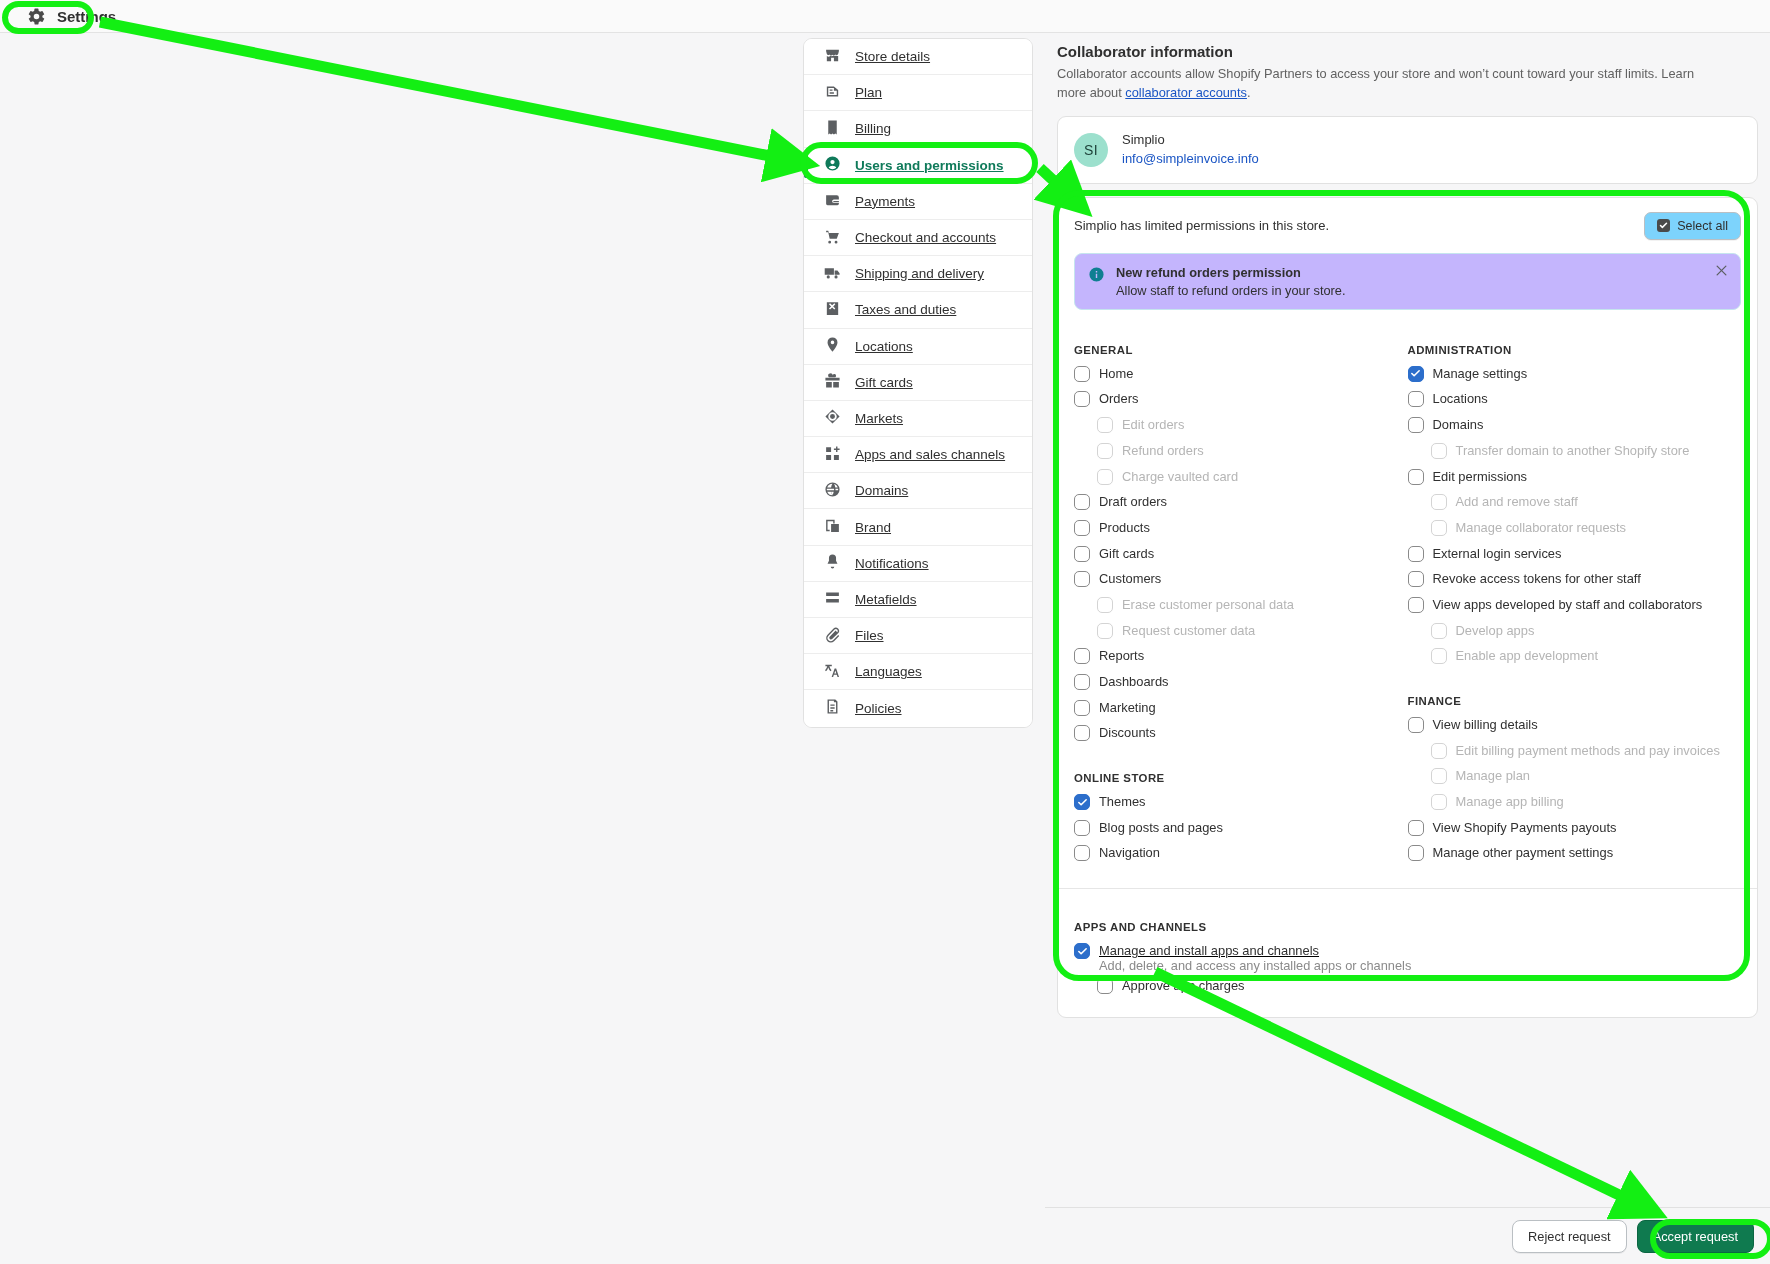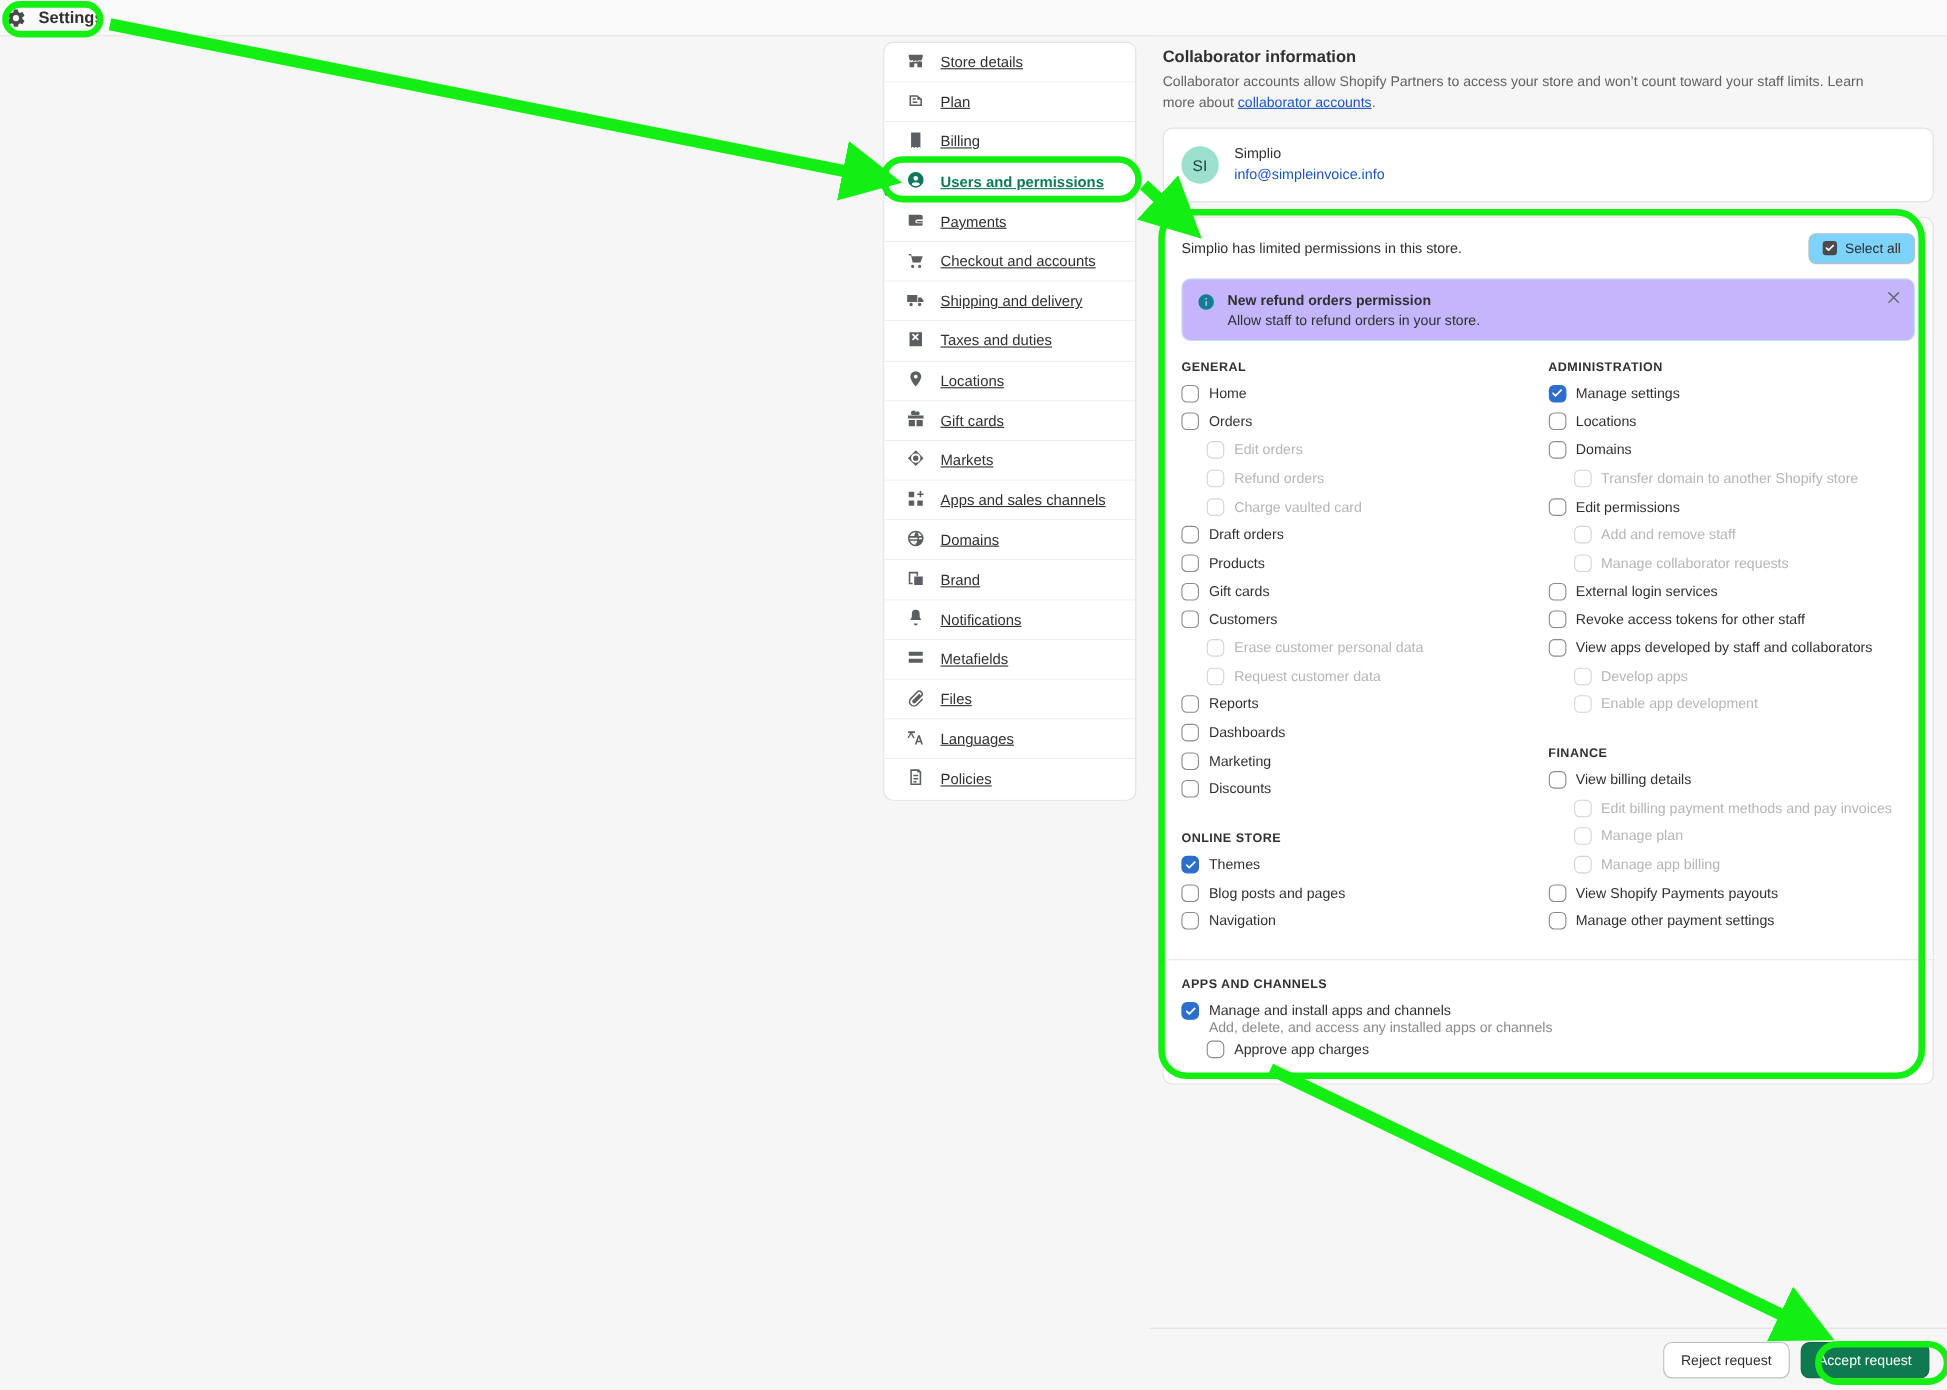--- a/index.html
+++ b/index.html
@@ -13,21 +13,21 @@
   body { position: relative; }
 
   
   .topbar {
     position: absolute; top: 0; left: 0; width: 1770px; height: 33px;
     background: #fafafa; border-bottom: 1px solid #e3e3e3;
     display: flex; align-items: center;
   }
   .topbar-title {
     display: flex; align-items: center; gap: 11px;
-    padding-left: 5px; font-size: 15px; font-weight: 700; color: #303030;
+    padding-left: 27px; font-size: 15px; font-weight: 700; color: #303030;
   }
   .gear { width: 19px; height: 19px; color: #4a4a4a; display: block; }
 
   
   .nav {
     position: absolute; left: 803px; top: 38px; width: 230px;
     background: #ffffff; border: 1px solid #e1e1e1; border-radius: 9px;
     overflow: hidden;
   }
   .nav-item {
@@ -103,27 +103,27 @@
     position: absolute; right: 11px; top: 9px; width: 15px; height: 15px;
     color: #5c5f62; cursor: pointer;
   }
 
   .cols {
     display: flex; padding: 18px 16px 0 16px; gap: 0;
   }
   .col { width: 50%; }
   .grp-hdr {
     font-size: 11.4px; font-weight: 700; letter-spacing: .45px;
-    color: #303030; margin: 0 0 9px 0;
+    color: #303030; margin: 16px 0 9px 0;
   }
   .grp-hdr.spaced { margin-top: 22px; }
 
   .row { display: flex; align-items: flex-start; gap: 9px; height: 25.7px; }
   .row.indent { padding-left: 23px; }
-  .row.tall { height: auto; }
+  .row.tall { height: auto; text-decoration: underline; }
 
   .cb {
     width: 16px; height: 16px; flex: 0 0 16px; margin-top: 1px;
     border: 1.4px solid #8a8a8a; border-radius: 5px; background: #fff;
     display: flex; align-items: center; justify-content: center; cursor: pointer;
   }
   .cb.checked { background: #2c6ecb; border-color: #2c6ecb; }
   .cb.checked svg { width: 11px; height: 11px; color: #fff; }
   .cb.dim { border-color: #d4d4d4; cursor: default; }
   .cb-label { font-size: 12.9px; color: #303030; line-height: 18px; }

